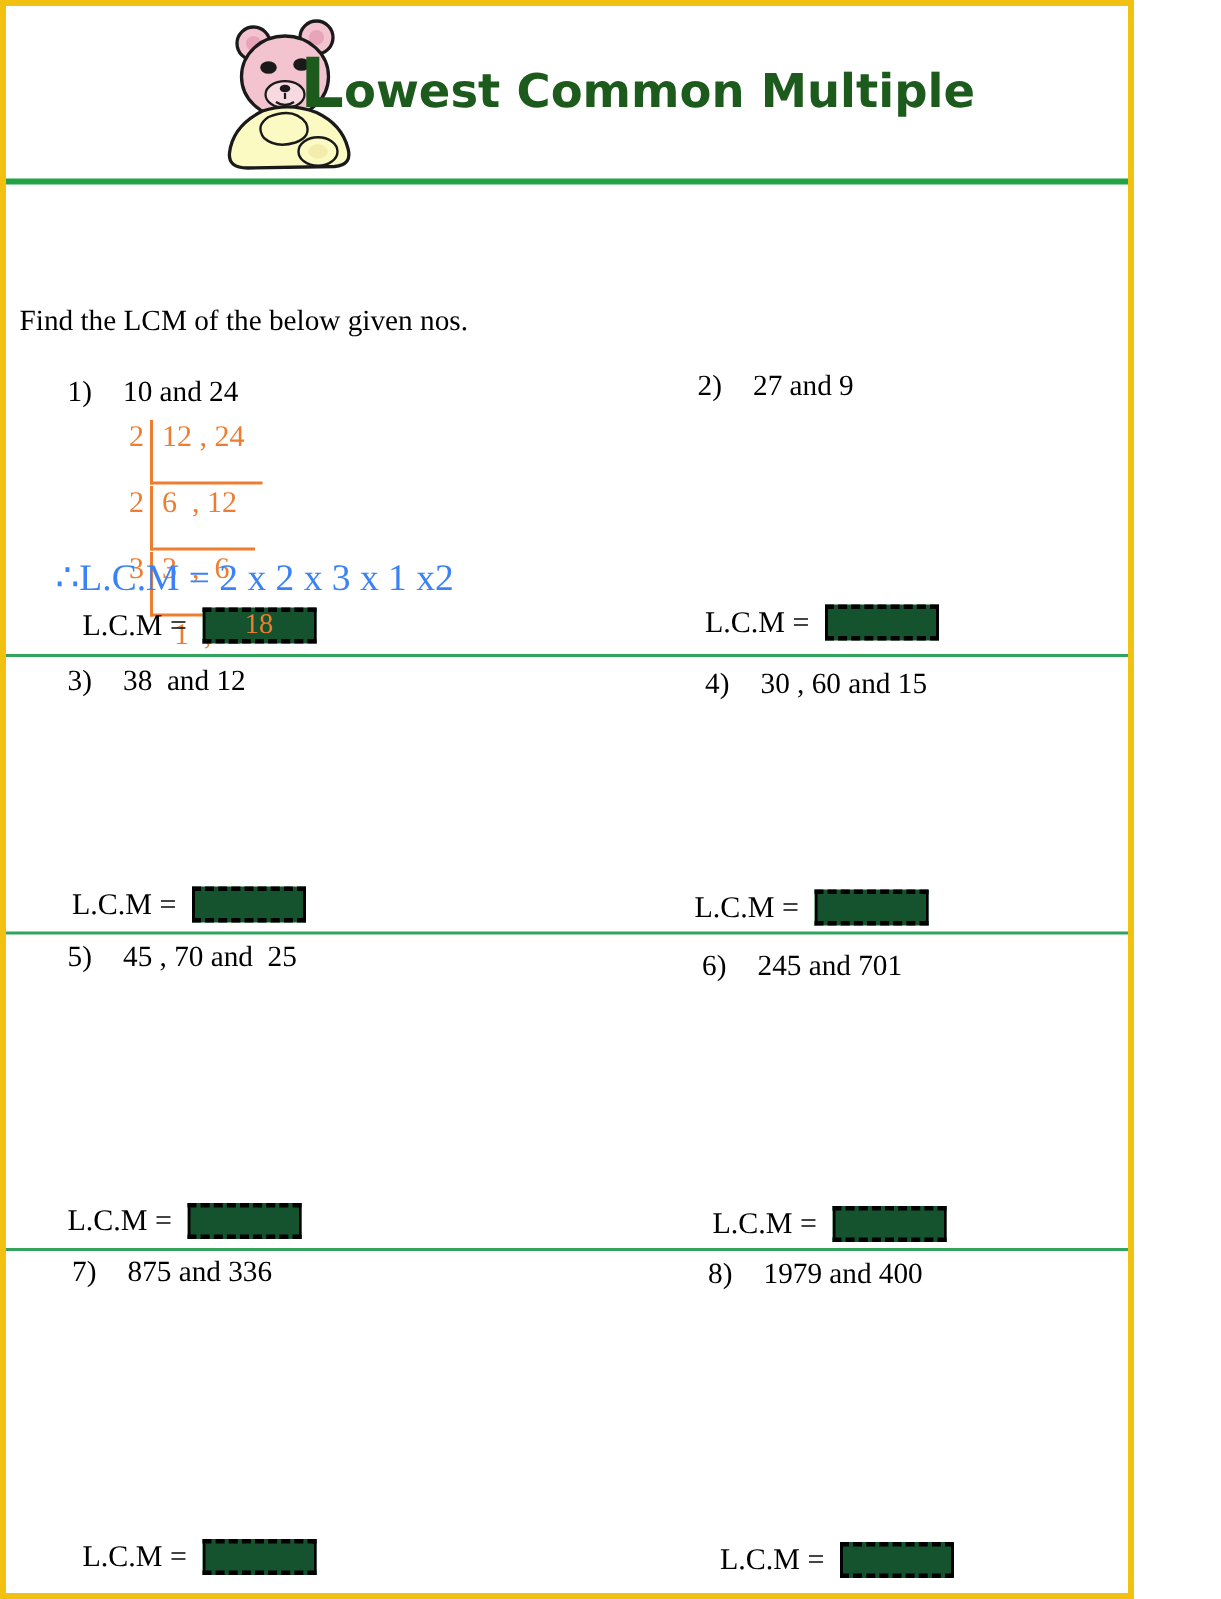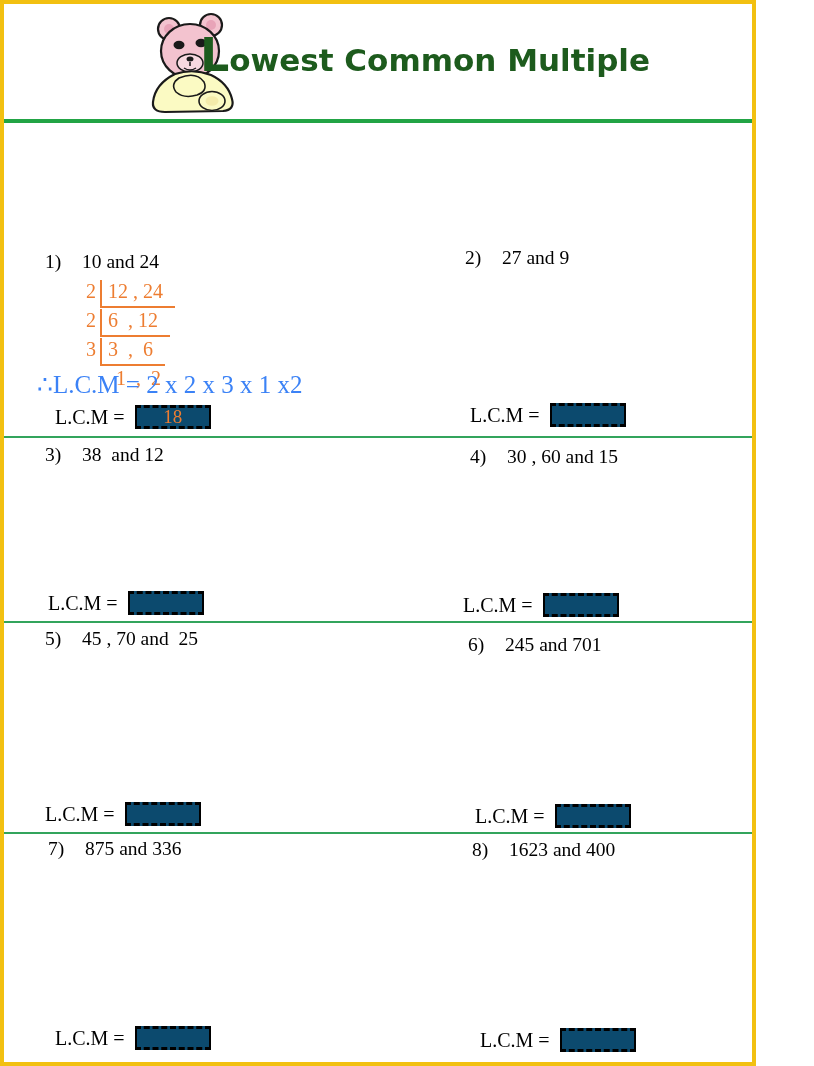--- a/index.html
+++ b/index.html
@@ -62,21 +62,21 @@
     color:#ED7D31; font-size:20px;
   }
   .ladder-row { display:flex; align-items:stretch; margin-bottom:1px; }
   .ladder-row .divisor {
     display:inline-block; width:16px; text-align:right; padding-right:4px;
   }
   .ladder-row .operands {
     display:inline-block;
     border-left:2px solid #ED7D31;
     border-bottom:2px solid #ED7D31;
-    padding:0 12px 3px 6px;
+    padding:0 12px 18px 6px;
     white-space:pre;
   }
   .ladder-row.remainder .operands {
     border-left:2px solid transparent;
     border-bottom:none;
     padding-left:14px;
   }
   .conclusion {
     position:absolute; left:33px; top:366px;
     color:#3b82f6; font-size:25px; white-space:pre;text-align:right;
@@ -89,21 +89,21 @@
   }
   .answer-box {
     width:76px; height:24px;
     border-top:3px dashed #000;
     border-bottom:3px dashed #000;
     border-left:2px solid #000;
     border-right:2px solid #000;
     display:flex; align-items:center; justify-content:center;
     font-size:19px;
     color:#ED7D31;
-    background:#0c4a6e;
+    background:#14532d;
   }
   #ans1 { left:51px;  top:401px; }
   #ans2 { left:466px; top:399px; }
   #ans3 { left:44px;  top:587px; }
   #ans4 { left:459px; top:589px; }
   #ans5 { left:41px;  top:798px; }
   #ans6 { left:471px; top:800px; }
   #ans7 { left:51px;  top:1022px; }
   #ans8 { left:476px; top:1024px; }
   
@@ -133,20 +133,21 @@
     <path d="M47 50 L47 54 M41 56 Q47 60 53 56" stroke="#1a1a1a" stroke-width="1.5" fill="none"></path>
     <path d="M32 62 Q12 72 10 90 Q9 100 22 100 L80 99 Q92 98 89 87 Q85 71 68 63 Q50 56 32 62 Z" fill="#FBFAC3" stroke="#1a1a1a" stroke-width="2.2"></path>
     <path d="M36 66 Q53 59 61 70 Q65 79 54 83 Q41 87 33 80 Q27 72 36 66 Z" fill="#FBFAC3" stroke="#1a1a1a" stroke-width="1.6"></path>
     <ellipse cx="69" cy="89" rx="13" ry="9.5" fill="#FBFAC3" stroke="#1a1a1a" stroke-width="1.6"></ellipse>
     <ellipse cx="69" cy="89" rx="6.5" ry="4.8" fill="#F4ECAB"></ellipse>
   </svg>
 
   <h1 class="page-title">Lowest Common Multiple</h1>
   <div class="header-rule"></div>
 
+  <p class="instruction">Find the LCM of the below given nos.</p>
 
   <div class="problem" id="p1">
     <span class="num">1)</span>
     <span class="vals">10 and 24</span>
   </div>
   <div class="problem" id="p2">
     <span class="num">2)</span>
     <span class="vals">27 and 9</span>
   </div>
   <div class="problem" id="p3">
@@ -164,21 +165,21 @@
   <div class="problem" id="p6">
     <span class="num">6)</span>
     <span class="vals">245 and 701</span>
   </div>
   <div class="problem" id="p7">
     <span class="num">7)</span>
     <span class="vals">875 and 336</span>
   </div>
   <div class="problem" id="p8">
     <span class="num">8)</span>
-    <span class="vals">1623 and 400</span>
+    <span class="vals">1979 and 400</span>
   </div>
 
   <div class="ladder">
     <div class="ladder-row">
       <span class="divisor">2</span>
       <span class="operands">12 , 24</span>
     </div>
     <div class="ladder-row">
       <span class="divisor">2</span>
       <span class="operands">6  , 12</span>

